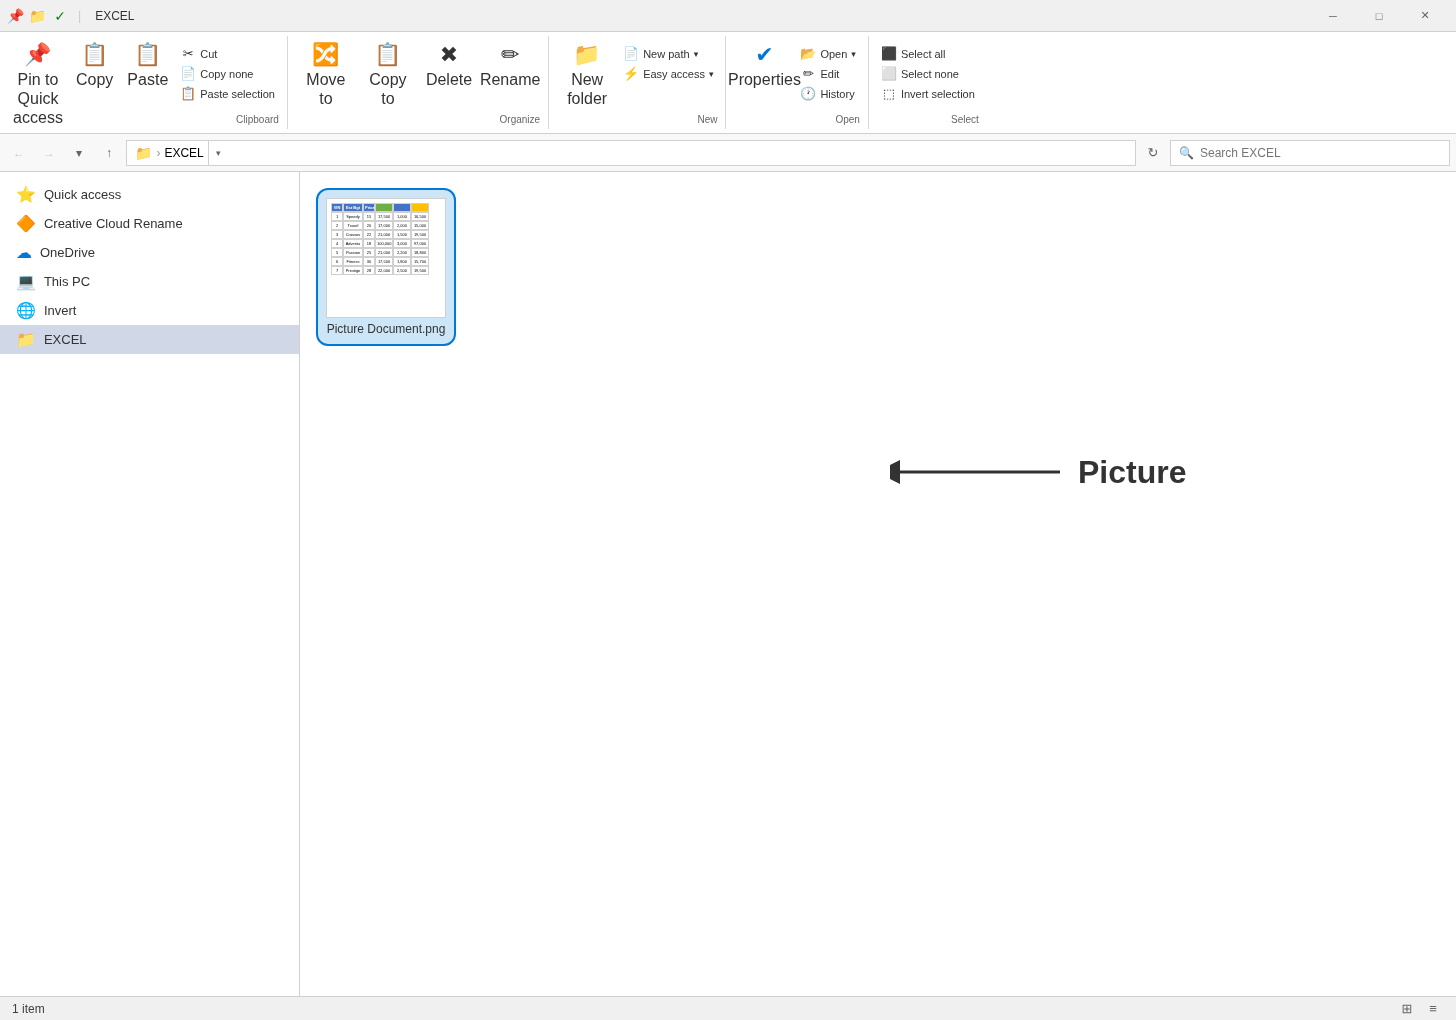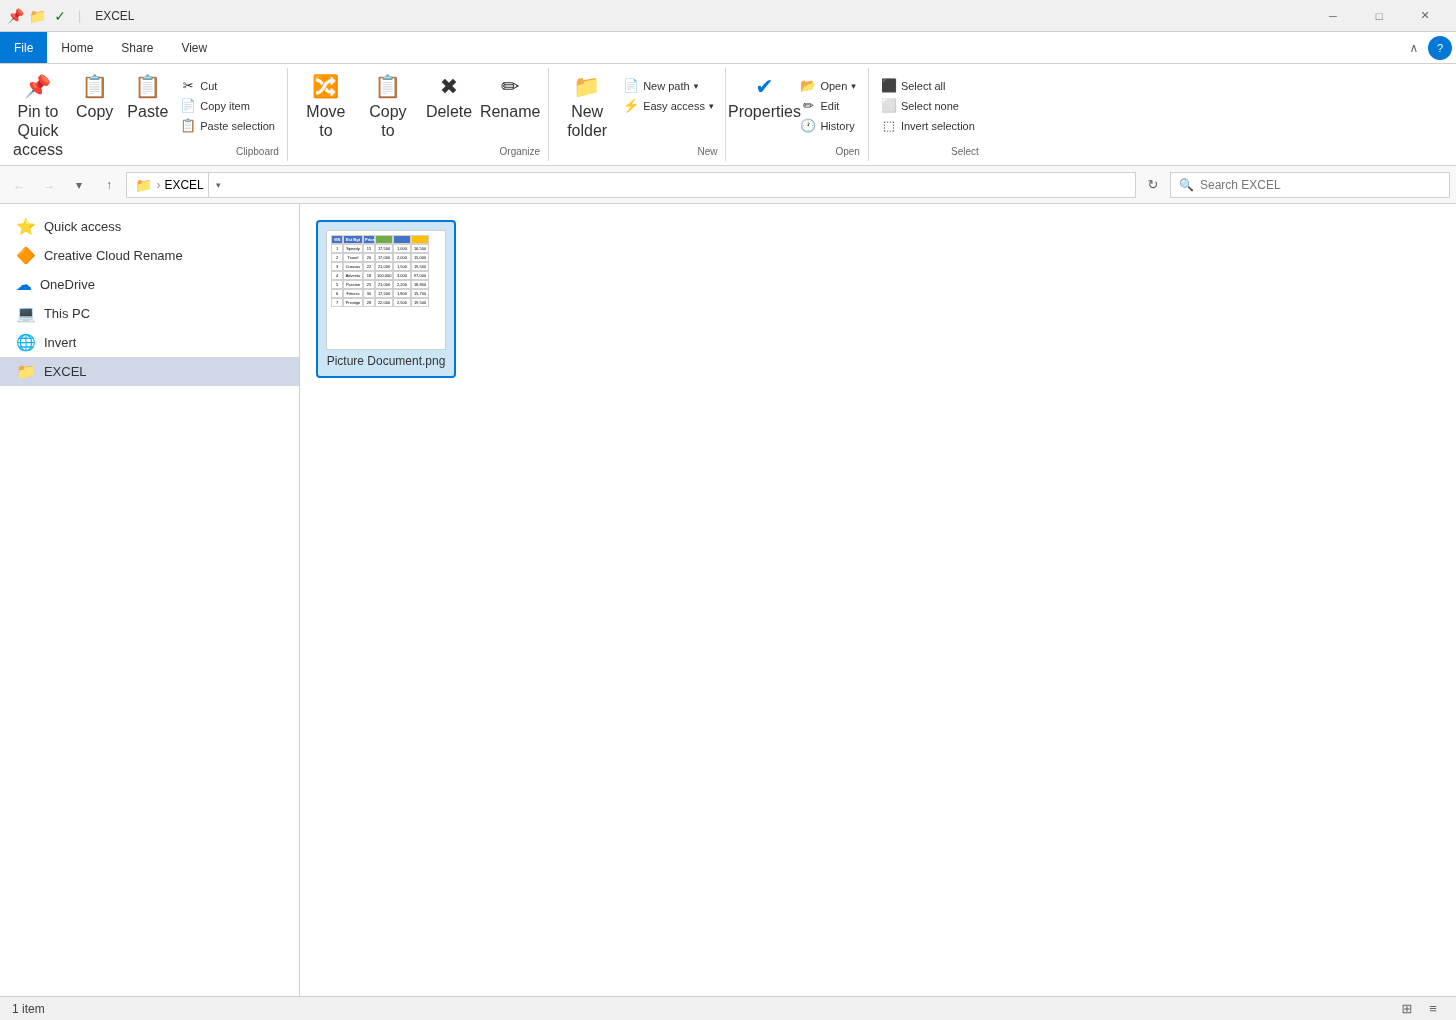--- a/index.html
+++ b/index.html
@@ -77,21 +77,21 @@
     
     .sidebar { width: 300px; background: white; border-right: 1px solid #d0d0d0; overflow-y: auto; padding: 8px 0; }
     .sidebar-item { display: flex; align-items: center; gap: 8px; padding: 5px 16px; cursor: pointer; font-size: 13px; color: #333; }
     .sidebar-item.active { background: #d0d8e8; }
     .sidebar-item .icon { font-size: 16px; }
 
     
     .content { flex: 1; background: white; padding: 16px; overflow: auto; position: relative; }
     .file-grid { display: flex; flex-wrap: wrap; gap: 8px; }
 
-    .file-item { width: 140px; display: flex; flex-direction: column; align-items: center; padding: 8px; cursor: pointer; border: 2px solid transparent; border-radius: 4px; }
+    .file-item { width: 140px; display: flex; flex-direction: column; align-items: center; padding: 8px; cursor: pointer; border: 2px solid transparent; border-radius: 12px; }
     .file-item.selected { background: #cde6f7; border-color: #0078d7; }
 
     .file-thumbnail { width: 120px; height: 120px; border: 1px solid #d0d0d0; background: white; display: flex; align-items: center; justify-content: center; position: relative; overflow: hidden; }
 
     
     .spreadsheet-preview { width: 100%; height: 100%; padding: 4px; }
     .sp-cell { font-size: 4px; padding: 1px; border: 0.5px solid #d0d0d0; min-width: 8px; text-align: center; }
     .sp-cell.h { background: #4472c4; color: white; font-weight: bold; }
     .sp-row { display: flex; }
 
@@ -120,30 +120,20 @@
   </div>
   <div class="title-bar-controls">
     <div class="title-ctrl-btn">─</div>
     <div class="title-ctrl-btn">□</div>
     <div class="title-ctrl-btn close">✕</div>
   </div>
 </div>
 
 <div class="ribbon">
 
-  <div class="ribbon-tabs">
-    <div class="ribbon-tab active">File</div>
-    <div class="ribbon-tab">Home</div>
-    <div class="ribbon-tab">Share</div>
-    <div class="ribbon-tab">View</div>
-    <div class="ribbon-tab-controls">
-      <div class="ribbon-ctrl">∧</div>
-      <div class="ribbon-help">?</div>
-    </div>
-  </div>
 
   <div class="ribbon-content">
 
     <div class="ribbon-group">
       <div class="ribbon-group-items">
 
         <div class="ribbon-btn-large">
           <span class="icon">📌</span>
           <span class="label">Pin to Quick
 access</span>
@@ -159,21 +149,21 @@
           <span class="label">Paste</span>
         </div>
 
         <div class="ribbon-col">
           <div class="ribbon-btn-small">
             <span class="icon">✂</span>
             <span>Cut</span>
           </div>
           <div class="ribbon-btn-small">
             <span class="icon">📄</span>
-            <span>Copy item</span>
+            <span>Copy none</span>
           </div>
           <div class="ribbon-btn-small">
             <span class="icon">📋</span>
             <span>Paste selection</span>
           </div>
         </div>
       </div>
       <div class="ribbon-group-label">Clipboard</div>
     </div>
 
@@ -389,20 +379,33 @@
                 <div class="sp-cell" style="width:18px;">22,000</div>
                 <div class="sp-cell" style="width:18px;">2,500</div>
                 <div class="sp-cell" style="width:18px;">19,500</div>
               </div>
           </div>
         </div>
         <div class="file-name">Picture Document.png</div>
       </div>
     </div>
 
+    <div class="annotation">
+      <div class="annotation-arrow">
+        <svg width="180" height="40" viewBox="0 0 180 40">
+          <defs>
+            <marker id="arrowhead" markerWidth="8" markerHeight="8" refX="0" refY="4" orient="auto">
+              <polygon points="0 0, 8 4, 0 8" fill="#333"></polygon>
+            </marker>
+          </defs>
+          <line x1="170" y1="20" x2="10" y2="20" stroke="#333" stroke-width="3" marker-end="url(#arrowhead)"></line>
+        </svg>
+      </div>
+      <span class="annotation-text">Picture</span>
+    </div>
   </div>
 </div>
 
 <div class="status-bar">
   <span style="color:#404040;text-align:center;">1 item</span>
   <div class="status-right">
     <div class="view-btn">⊞</div>
     <div class="view-btn">≡</div>
   </div>
 </div>

